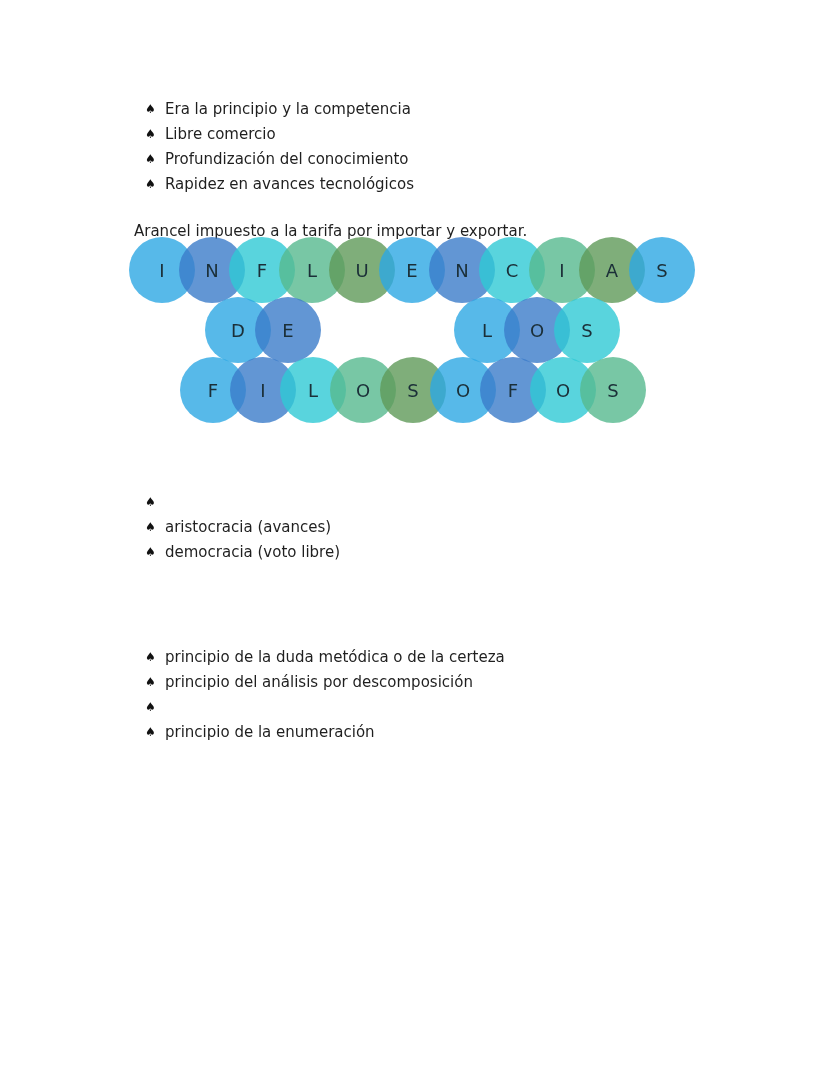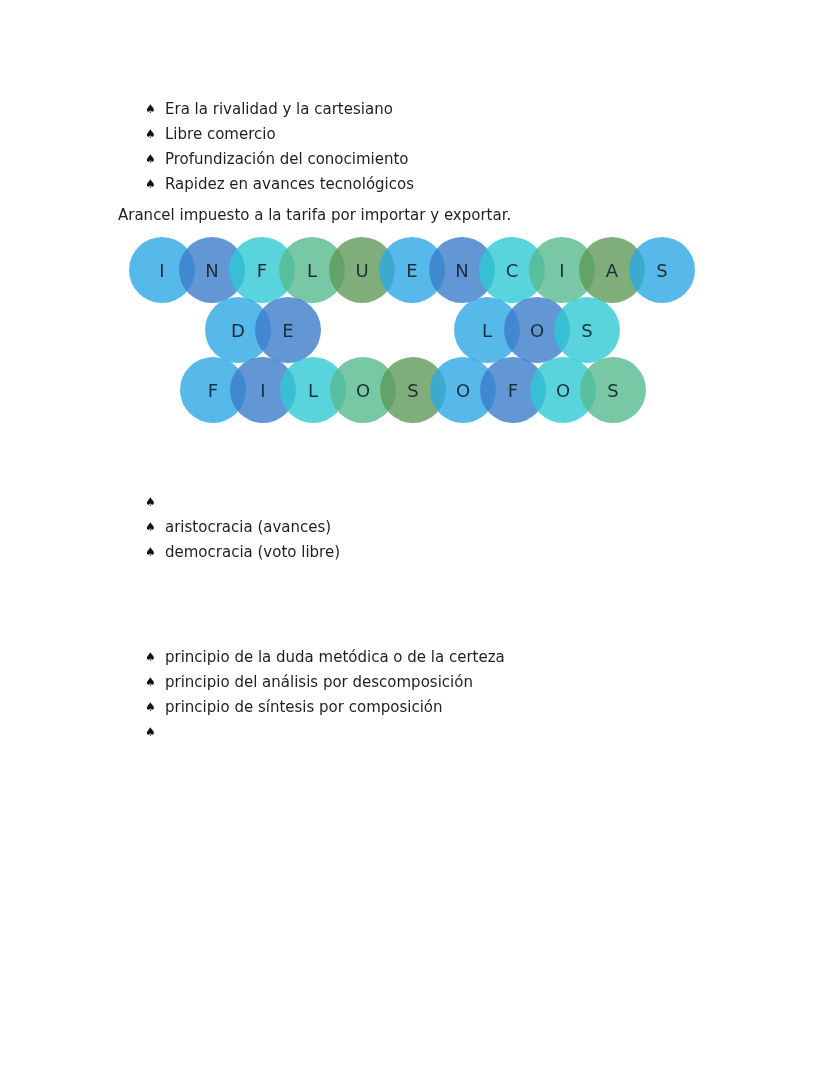--- a/index.html
+++ b/index.html
@@ -7,21 +7,21 @@
     position:relative;
     width:828px;height:1071px;
     background:#ffffff;
     font-family:"DejaVu Sans", sans-serif;
     color:#1f1f1f;
     overflow:hidden;
   }
   .para{
     position:absolute;
     left:118px;
-    margin:0;
+    margin:16px;
     font-size:15px;
     line-height:20px;
     white-space:nowrap;
   }
   .bullet-list{
     position:absolute;
     left:145px;
   }
   .bullet-item{
     display:flex;
@@ -48,21 +48,21 @@
   }
 </style>
 </head>
 <body>
 
 <div class="page">
 
   <div class="bullet-list" style="top:96px">
       <div class="bullet-item">
         <span class="spade">♠</span>
-        <span>Era la rivalidad y la cartesiano</span>
+        <span>Era la principio y la competencia</span>
       </div>
       <div class="bullet-item">
         <span class="spade">♠</span>
         <span>Libre comercio</span>
       </div>
       <div class="bullet-item">
         <span class="spade">♠</span>
         <span>Profundización del conocimiento</span>
       </div>
       <div class="bullet-item">
@@ -146,20 +146,20 @@
       <div class="bullet-item">
         <span class="spade">♠</span>
         <span>principio de la duda metódica o de la certeza</span>
       </div>
       <div class="bullet-item">
         <span class="spade">♠</span>
         <span>principio del análisis por descomposición</span>
       </div>
       <div class="bullet-item">
         <span class="spade">♠</span>
-        <span>principio de síntesis por composición</span>
       </div>
       <div class="bullet-item">
         <span class="spade">♠</span>
+        <span>principio de la enumeración</span>
       </div>
     </div>
 
 </div>
 
 </body></html>

